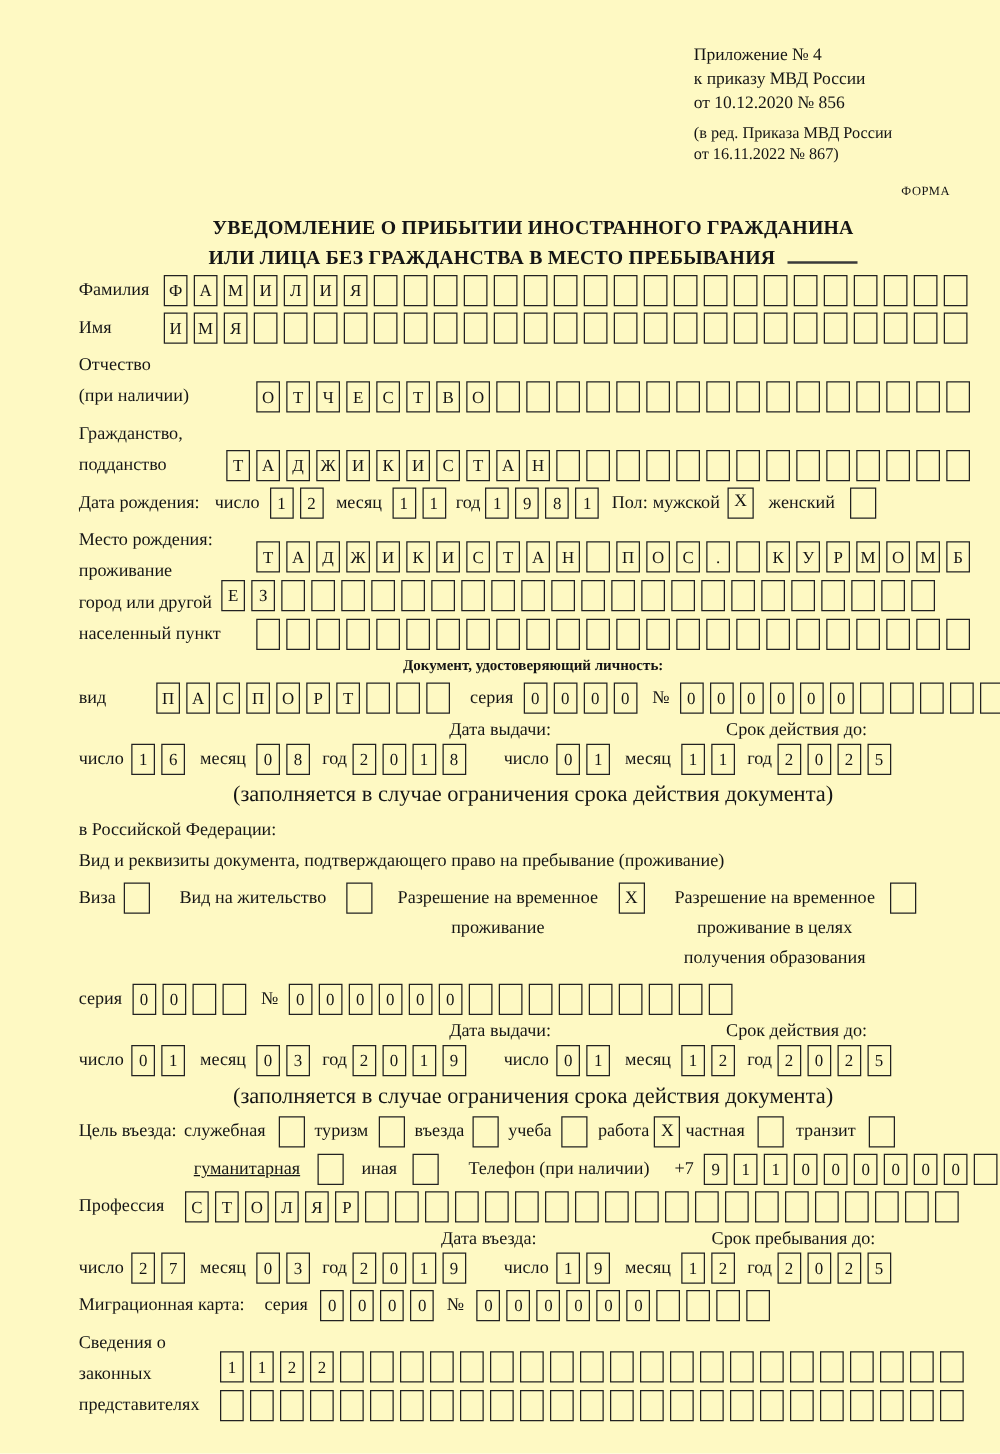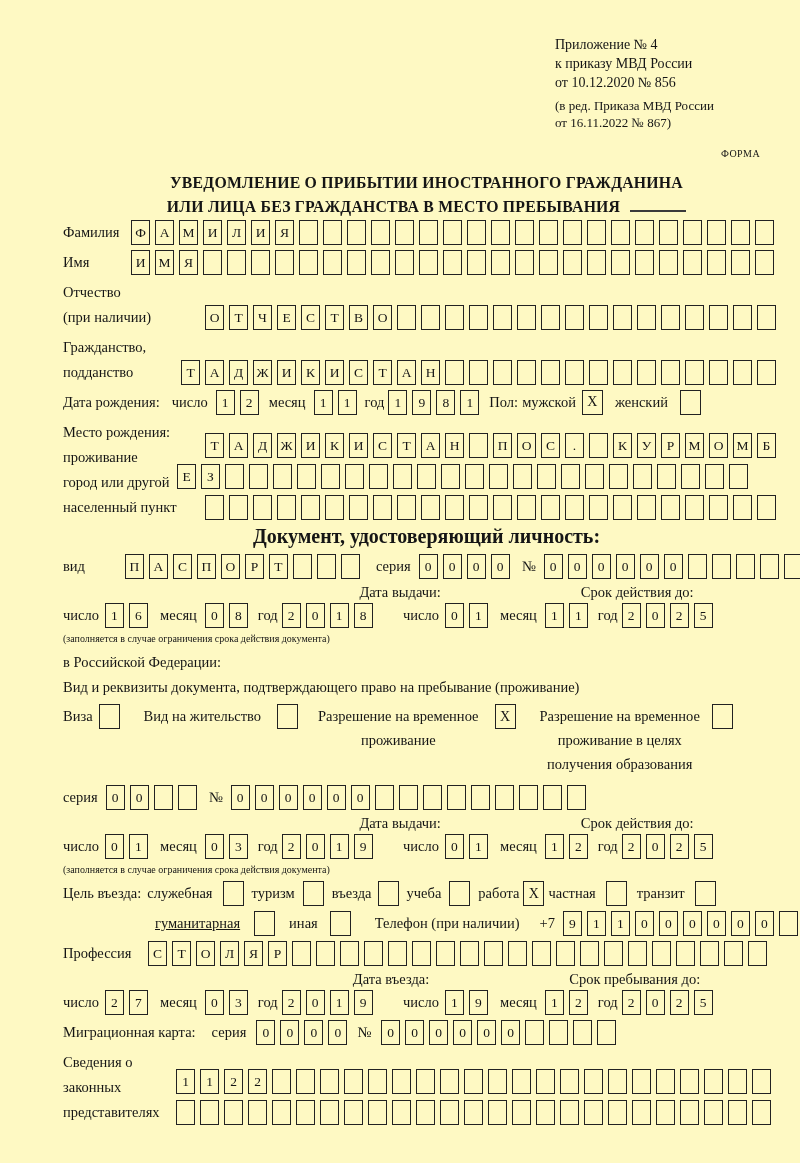--- a/index.html
+++ b/index.html
@@ -45,22 +45,22 @@
   .irow { display:flex; align-items:center; font-size:14.5px; margin-bottom:5px; }
   .irow > * { flex:none; }
   .ml4{margin-left:4px;} .ml6{margin-left:6px;} .ml8{margin-left:8px;} .ml10{margin-left:10px;}
   .ml12{margin-left:12px;} .ml14{margin-left:14px;} .ml16{margin-left:16px;} .ml20{margin-left:20px;}
   .ml24{margin-left:24px;} .ml40{margin-left:40px;} .ml66{margin-left:92px;text-decoration:underline;}
   
   .dheads { display:flex; font-size:14.5px; margin-bottom:2px;justify-content:center; }
   .dh1 { margin-left:200px; }
   .dh2 { margin-left:140px; }
   .dgl { display:flex; align-items:center; width:340px; flex:none; }
-  .note { font-size:10px; text-align:left; margin:2px 0 6px; }
-  .doc-heading { text-align:center; font-weight:700; font-size:20px; margin:3px 0 6px; }
+  .note { font-size:18px; text-align:center; margin:2px 0 6px; }
+  .doc-heading { text-align:center; font-weight:700; font-size:12px; margin:3px 0 6px; }
   .para { font-size:14.5px; line-height:1.75; margin:2px 0 3px; }
   .visa-row { display:flex; align-items:flex-start; font-size:14.5px; margin:4px 0 9px; }
   .visa-row .lbl { line-height:25px; flex:none; }
   .opt-col { text-align:center; line-height:24px; flex:none; }
   .bp-rows { display:flex; flex-direction:column; gap:6px; }
   .shiftl { margin-left:-28px; }
 </style>
 </head>
 <body>
 

